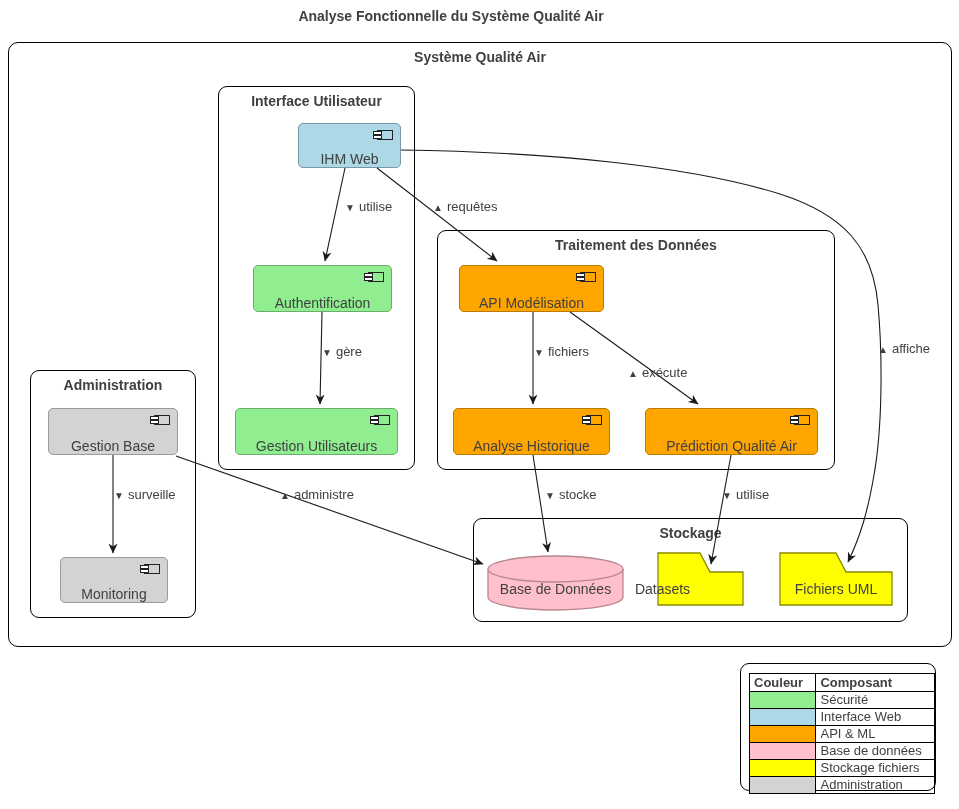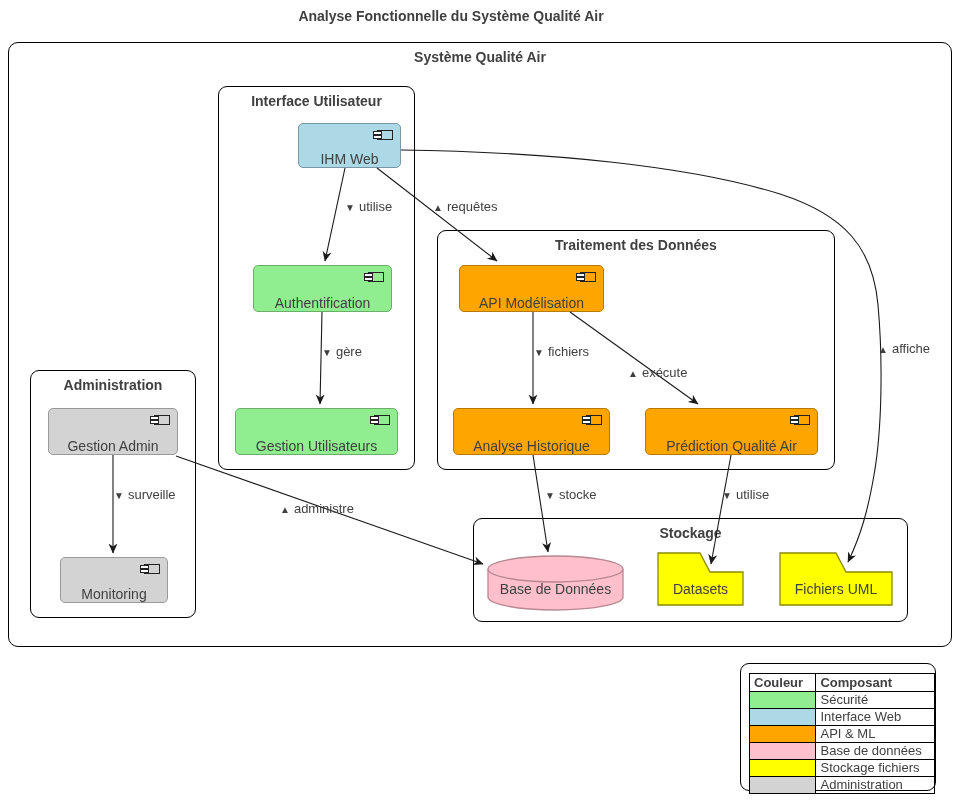--- a/index.html
+++ b/index.html
@@ -89,21 +89,21 @@
   </div>
 
   <svg class="overlay" width="959" height="809">
     <path d="M488,569 L488,597 A67.5,13 0 0 0 623,597 L623,569" stroke="#B78891" stroke-width="1.3" fill="#FFC0CB"></path>
     <ellipse cx="555.5" cy="569" rx="67.5" ry="13" stroke="#B78891" stroke-width="1.3" fill="#FFC0CB"></ellipse>
     <path d="M658,605 L658,553 L700,553 L710,572 L743,572 L743,605 Z" stroke="#8A8A00" stroke-width="1.3" fill="#FFFF00"></path>
     <path d="M780,605 L780,553 L836,553 L846,572 L892,572 L892,605 Z" stroke="#8A8A00" stroke-width="1.3" fill="#FFFF00"></path>
   </svg>
 
   <div class="shape-label" style="left:488px;top:581px;width:135px;">Base de Données</div>
-  <div class="shape-label" style="left:658px;top:581px;width:85px;">Datasets</div>
+  <div class="shape-label" style="left:620px;top:581px;width:85px;">Datasets</div>
   <div class="shape-label" style="left:780px;top:581px;width:112px;">Fichiers UML</div>
 
   <div class="abs comp" style="left: 298px; top: 123px; width: 103px; height: 45px; background-color: rgb(173, 216, 230); border-color: rgb(120, 152, 168);">
     <span class="comp-icon"></span>
     <span>IHM Web</span>
   </div>
   <div class="abs comp" style="left: 253px; top: 265px; width: 139px; height: 47px; background-color: rgb(144, 238, 144); border-color: rgb(107, 174, 107);">
     <span class="comp-icon"></span>
     <span>Authentification</span>
   </div>
@@ -118,21 +118,21 @@
   <div class="abs comp" style="left: 453px; top: 408px; width: 157px; height: 47px; background-color: rgb(255, 165, 0); border-color: rgb(184, 122, 0);">
     <span class="comp-icon"></span>
     <span>Analyse Historique</span>
   </div>
   <div class="abs comp" style="left: 645px; top: 408px; width: 173px; height: 47px; background-color: rgb(255, 165, 0); border-color: rgb(184, 122, 0);">
     <span class="comp-icon"></span>
     <span>Prédiction Qualité Air</span>
   </div>
   <div class="abs comp" style="left: 48px; top: 408px; width: 130px; height: 47px; background-color: rgb(211, 211, 211); border-color: rgb(154, 154, 154);">
     <span class="comp-icon"></span>
-    <span>Gestion Admin</span>
+    <span>Gestion Base</span>
   </div>
   <div class="abs comp" style="left: 60px; top: 557px; width: 108px; height: 46px; background-color: rgb(211, 211, 211); border-color: rgb(154, 154, 154);">
     <span class="comp-icon"></span>
     <span>Monitoring</span>
   </div>
 
   <svg class="overlay" width="959" height="809">
     <defs>
       <marker id="arrow" markerWidth="12" markerHeight="11" refX="9.5" refY="4.5" orient="auto" markerUnits="userSpaceOnUse">
         <path d="M0,0 L10,4.5 L0,9 L3,4.5 Z" fill="#1a1a1a"></path>
@@ -172,21 +172,21 @@
   </div>
   <div class="edge-label" style="left:722px;top:487px;">
     <span class="tri">▼</span><span>utilise</span>
   </div>
   <div class="edge-label" style="left:878px;top:341px;">
     <span class="tri">▲</span><span>affiche</span>
   </div>
   <div class="edge-label" style="left:114px;top:487px;">
     <span class="tri">▼</span><span>surveille</span>
   </div>
-  <div class="edge-label" style="left:280px;top:487px;margin-top:14px;">
+  <div class="edge-label" style="left:280px;top:487px;">
     <span class="tri">▲</span><span>administre</span>
   </div>
 
   <div class="abs legend" style="left:740px;top:663px;width:196px;height:128px;">
     <table>
       <tbody>
           <tr>
         <th class="sw">Couleur</th>
         <th class="lbl">Composant</th>
       </tr>

